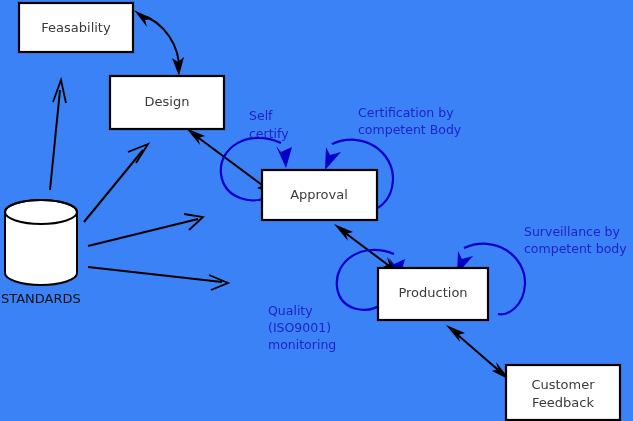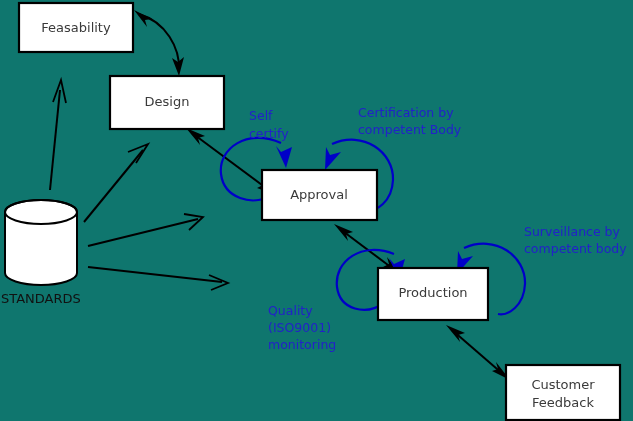--- a/index.html
+++ b/index.html
@@ -10,21 +10,21 @@
   body {
     width: 633px;
     height: 421px;
     font-family: "DejaVu Sans", sans-serif;
     overflow: hidden;
   }
   #diagram-root {
     position: relative;
     width: 633px;
     height: 421px;
-    background: #0f766e;
+    background: #3b82f6;
   }
   svg.canvas {
     position: absolute;
     top: 0;
     left: 0;
     width: 633px;
     height: 421px;
   }
   .node-box {
     fill: #ffffff;

